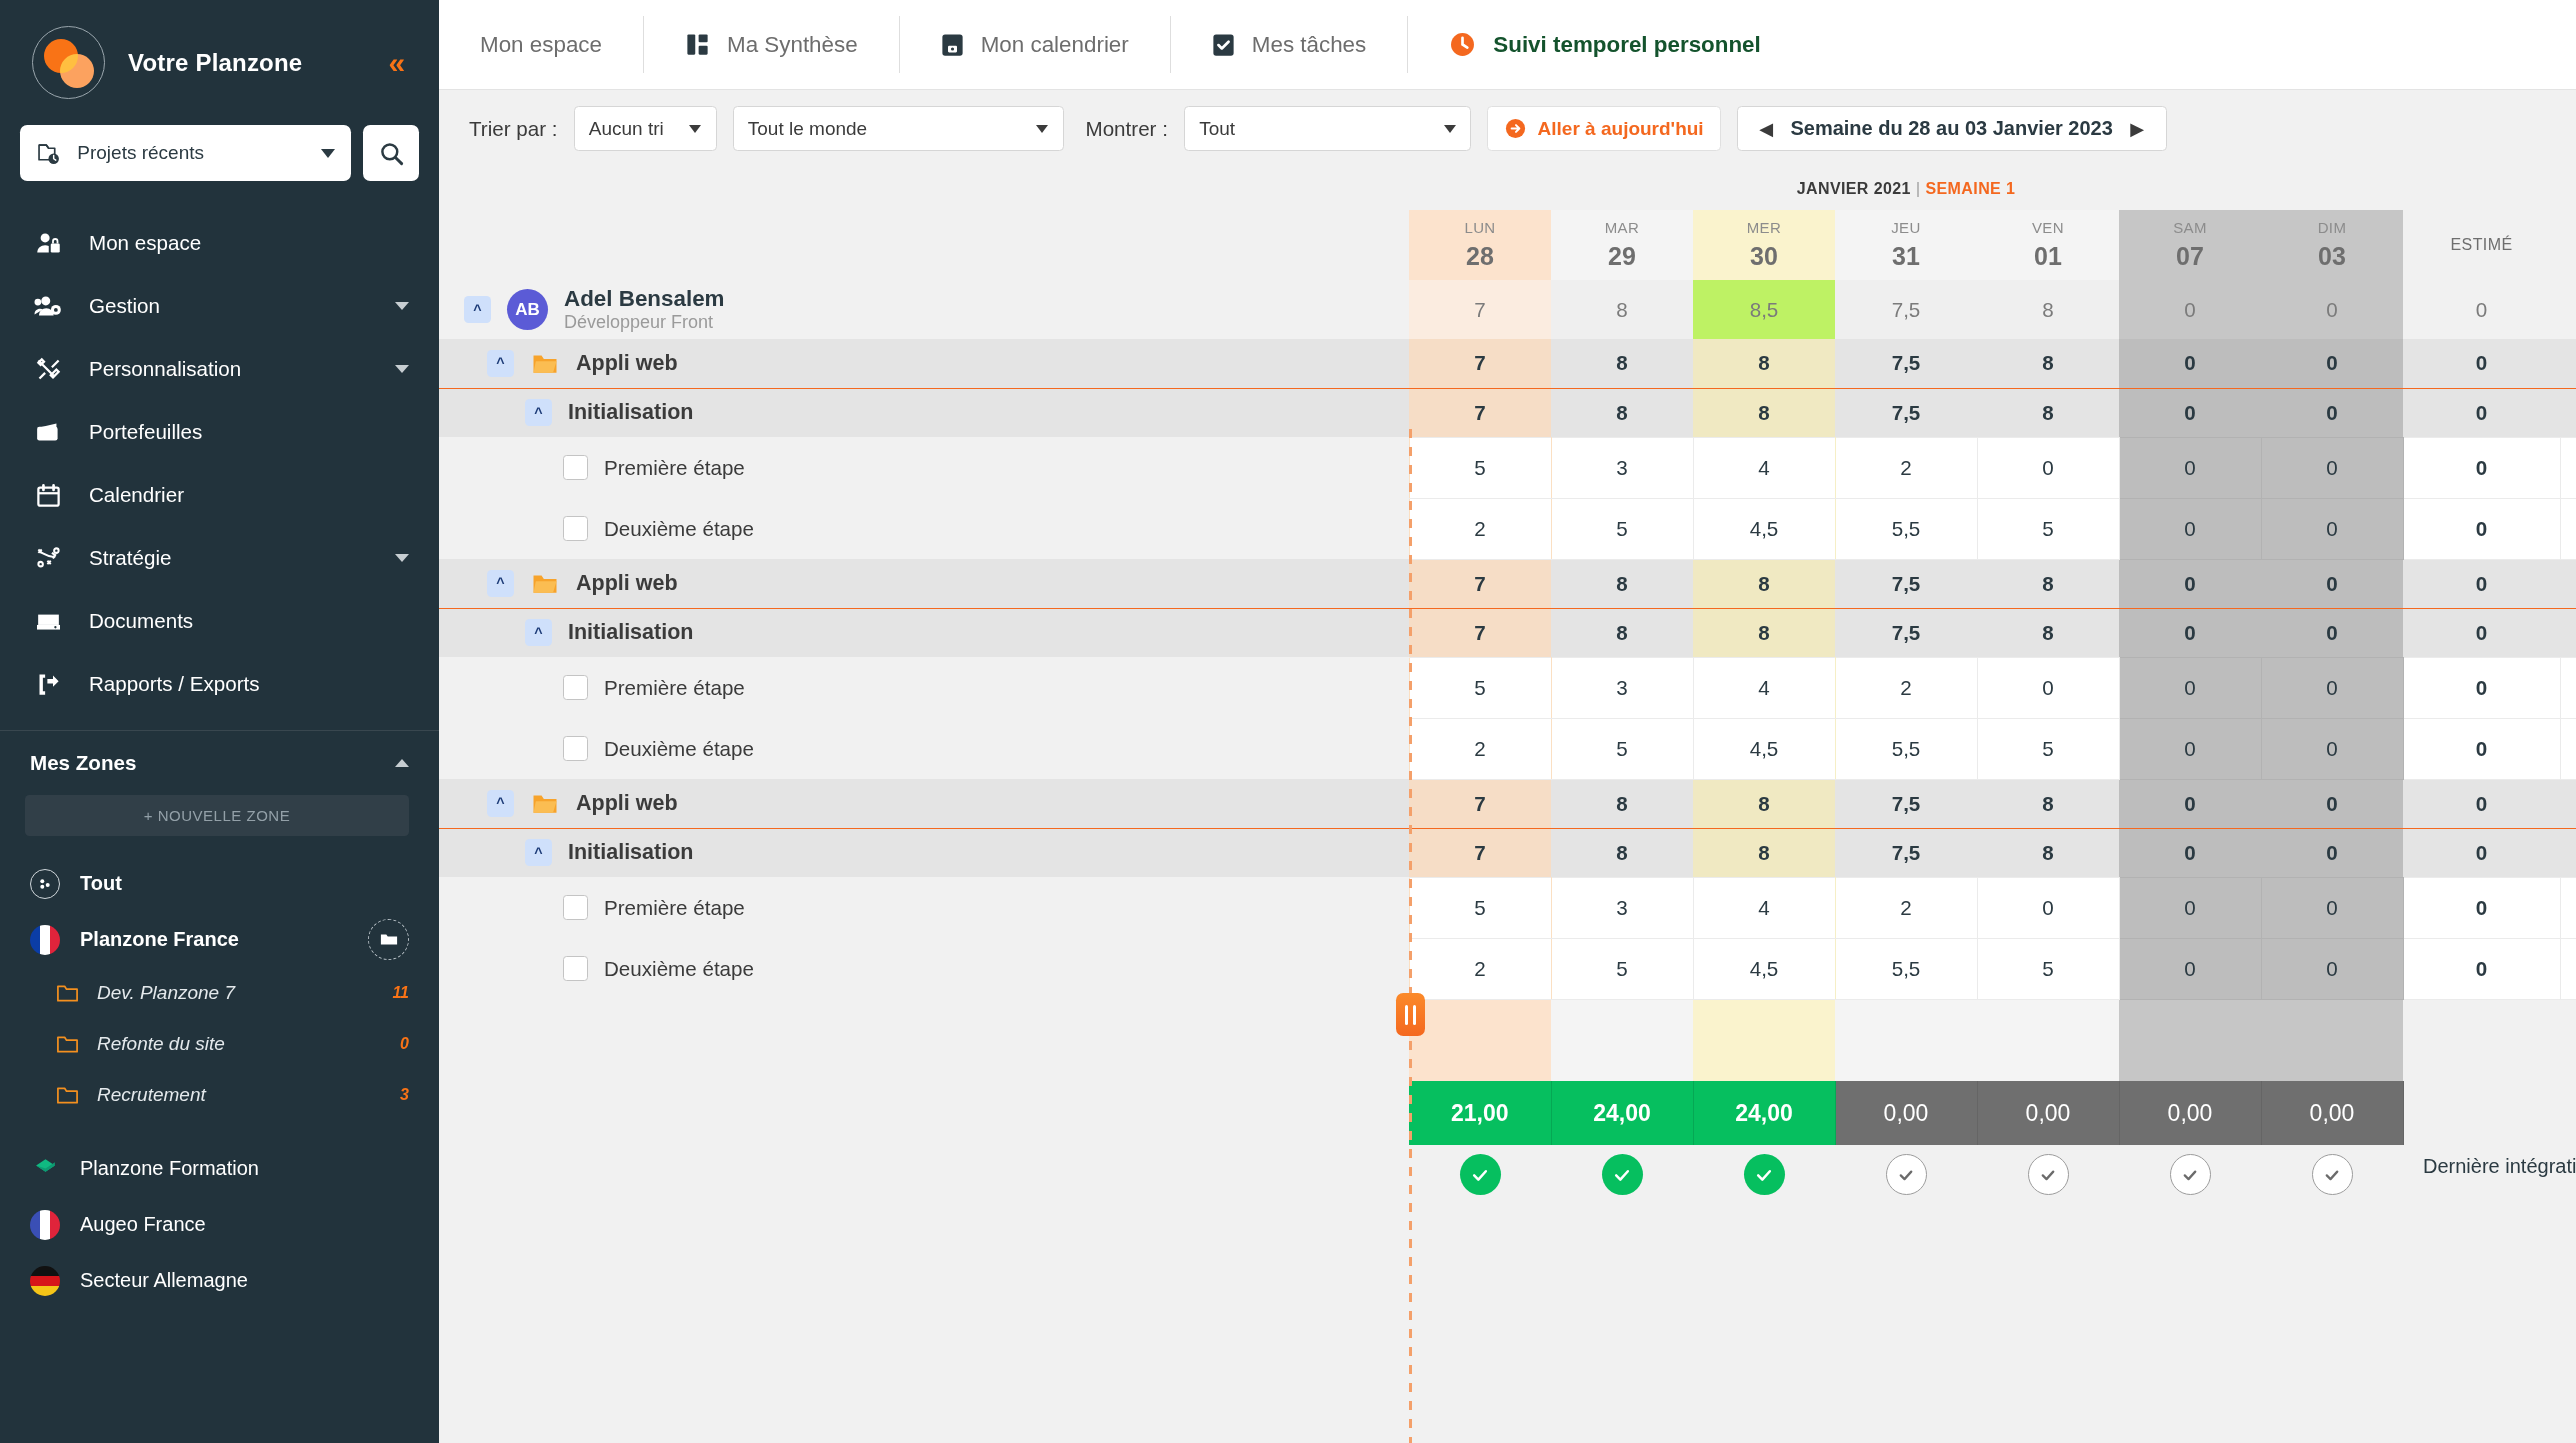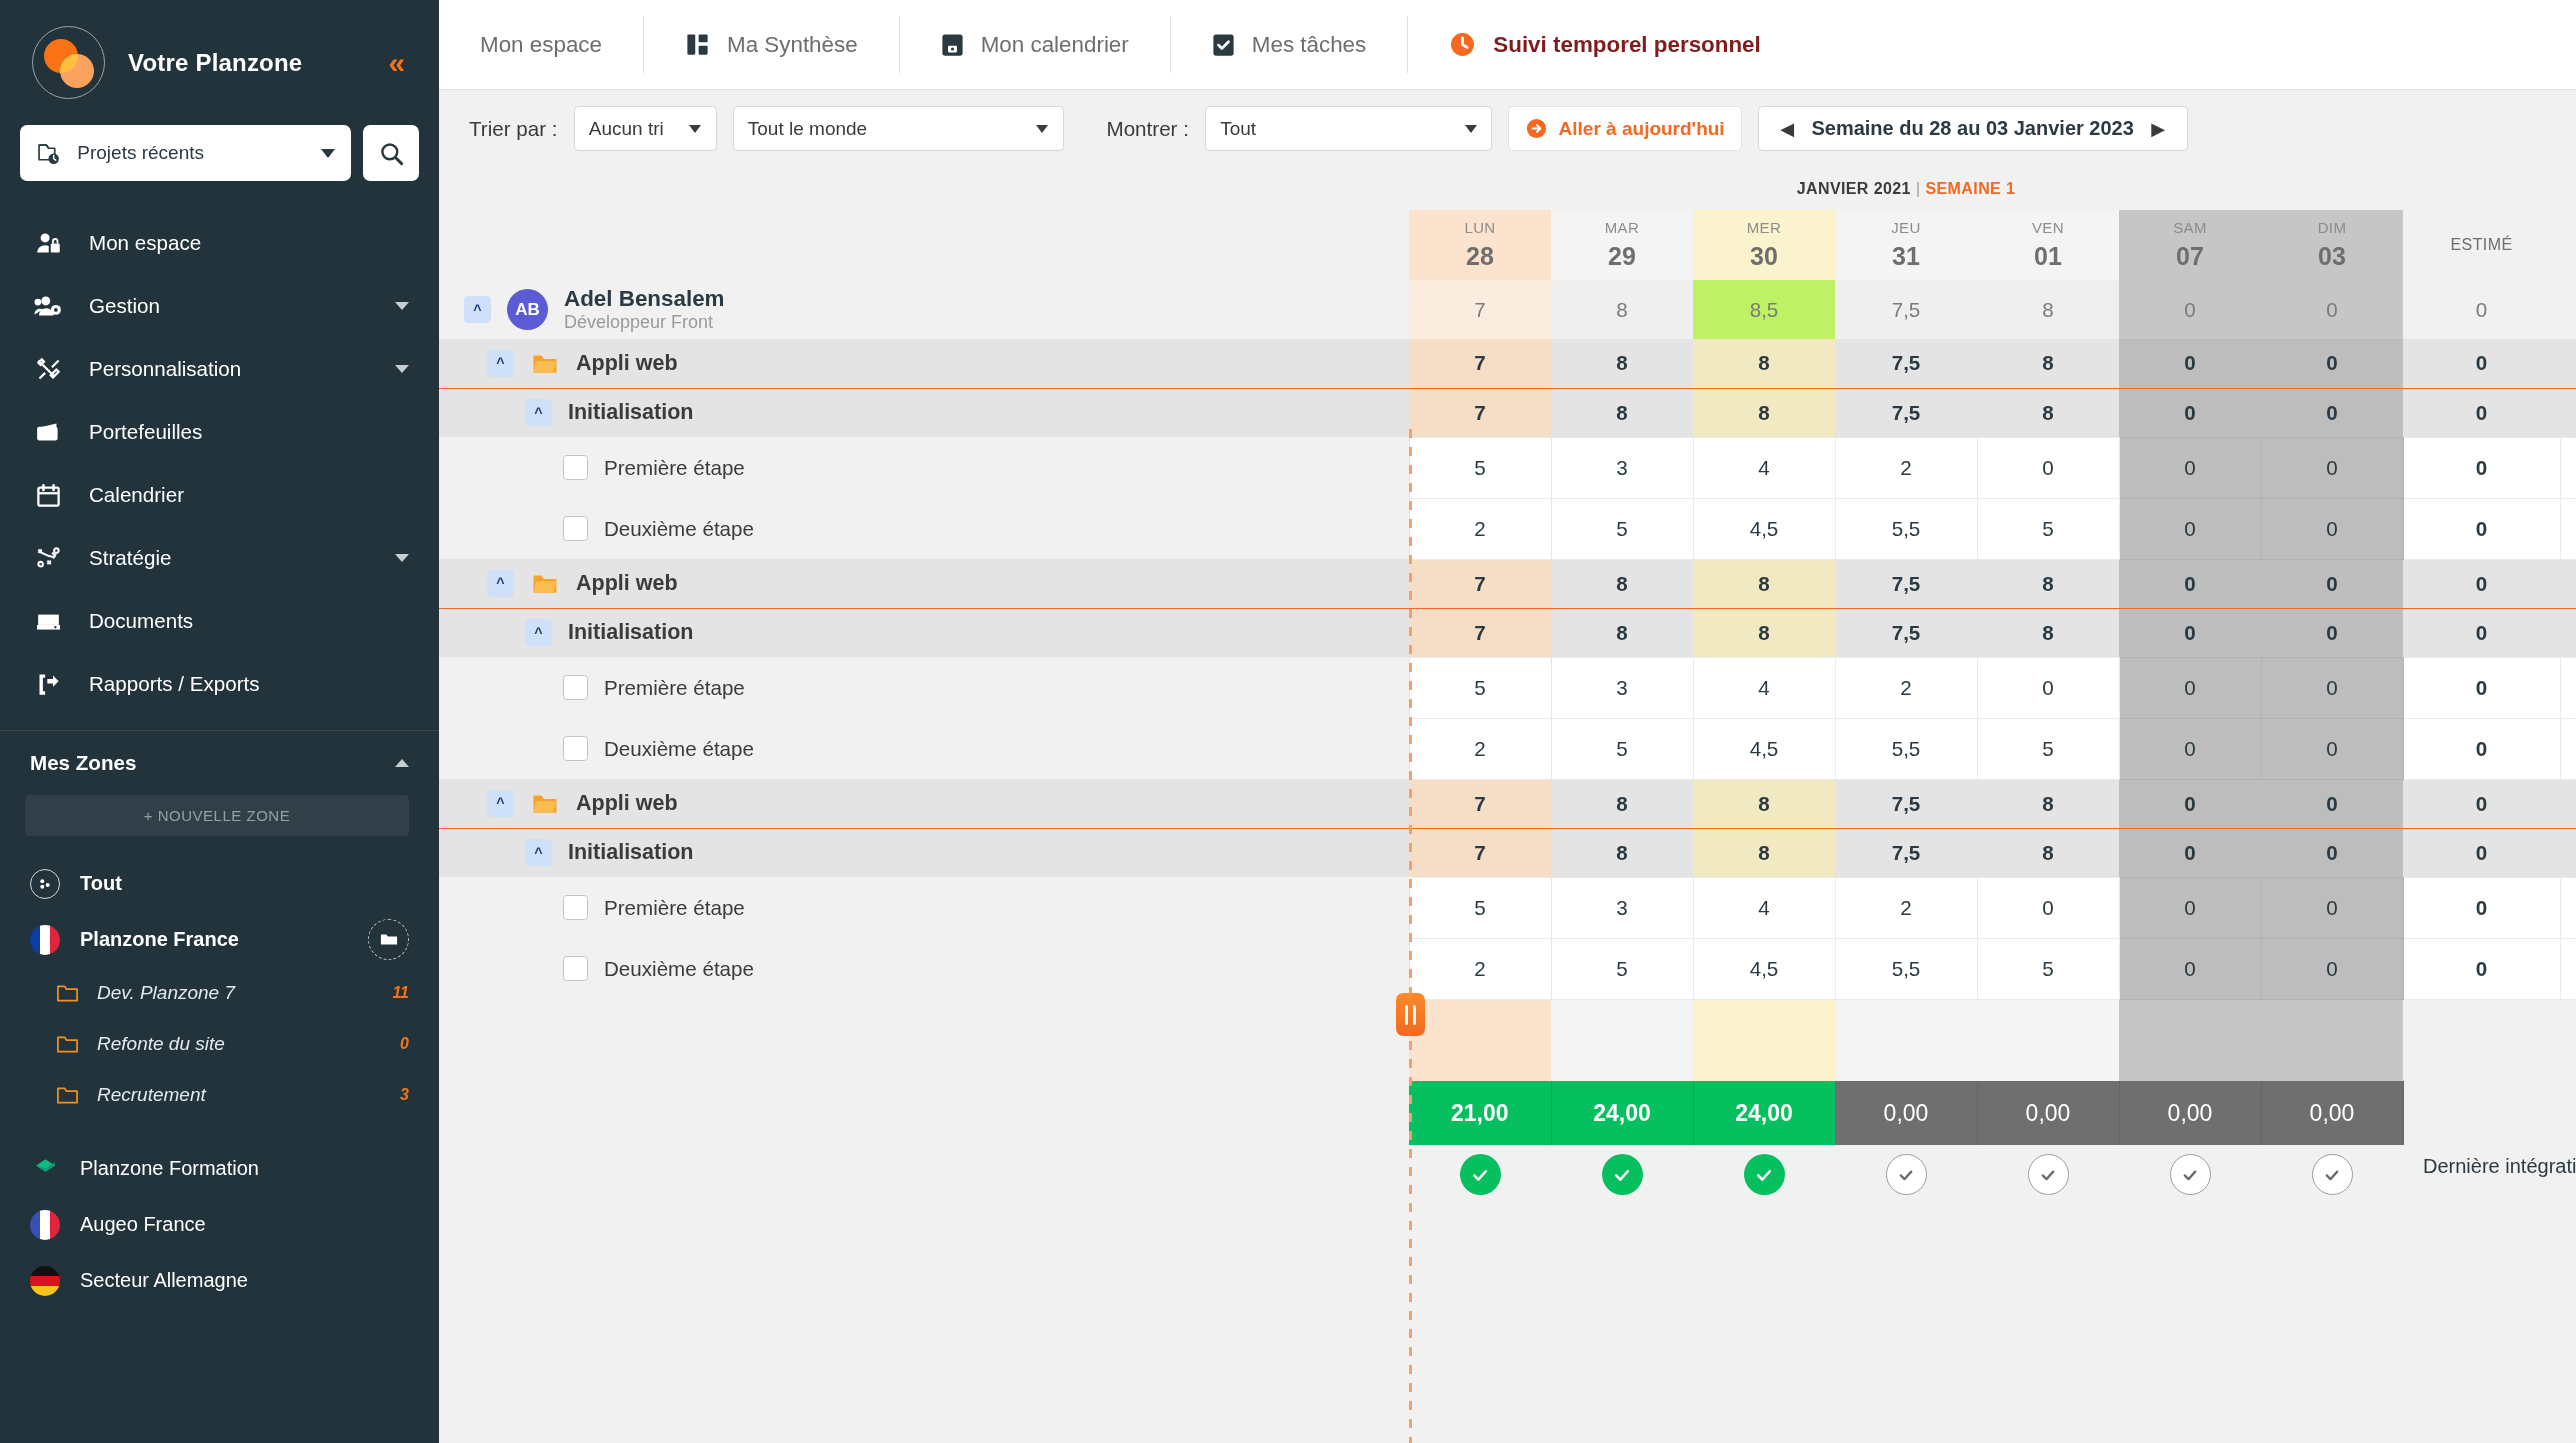--- a/index.html
+++ b/index.html
@@ -115,21 +115,21 @@
     border-bottom: 0.9px solid #e3e3e3;
   }
   .tab {
     display: flex; align-items: center; gap: 16px; padding: 0 41px;
     font-size: 22.4px; color: #6d6d6d; cursor: pointer; position: relative;
   }
   .tab + .tab::before {
     content: ""; position: absolute; left: 0; top: 16px; bottom: 16px;
     width: 0.9px; background: #dedede;
   }
-  .tab.active { color: #7f1d1d; font-weight: bold; }
+  .tab.active { color: #14532d; font-weight: bold; }
   .tab .ticon { display: flex; align-items: center; }
 
   .filters {
     height: 77px; display: flex; align-items: center; gap: 16px;
     padding: 0 30px; background: #f1f1f1;
   }
   .flab { font-size: 20.6px; color: #3b3b3b; }
   .sel {
     height: 45px; background: #fff; border: 0.9px solid #d6d6d6; border-radius: 4.5px;
     display: flex; align-items: center; padding: 0 14.3px; gap: 12.5px;
@@ -539,21 +539,21 @@
     <div class="filters">
       <span class="flab">Trier par :</span>
       <div class="sel w1">
         <span class="sv">Aucun tri</span>
         <span class="mini-caret"></span>
       </div>
       <div class="sel w2">
         <span class="sv">Tout le monde</span>
         <span class="mini-caret"></span>
       </div>
-      <span class="flab" style="margin-left:27px">Montrer :</span>
+      <span class="flab" style="margin-left:6px">Montrer :</span>
       <div class="sel w3">
         <span class="sv">Tout</span>
         <span class="mini-caret"></span>
       </div>
       <div class="today-btn">
         <svg width="23" height="23" viewBox="0 0 24 24">
             <circle cx="12" cy="12" r="10" fill="#f4681f"></circle>
             <path d="M8 12h8M12.5 8.5L16 12l-3.5 3.5" stroke="#fff" stroke-width="2.1" fill="none" stroke-linecap="round" stroke-linejoin="round"></path>
           </svg>
         <span>Aller à aujourd'hui</span>

